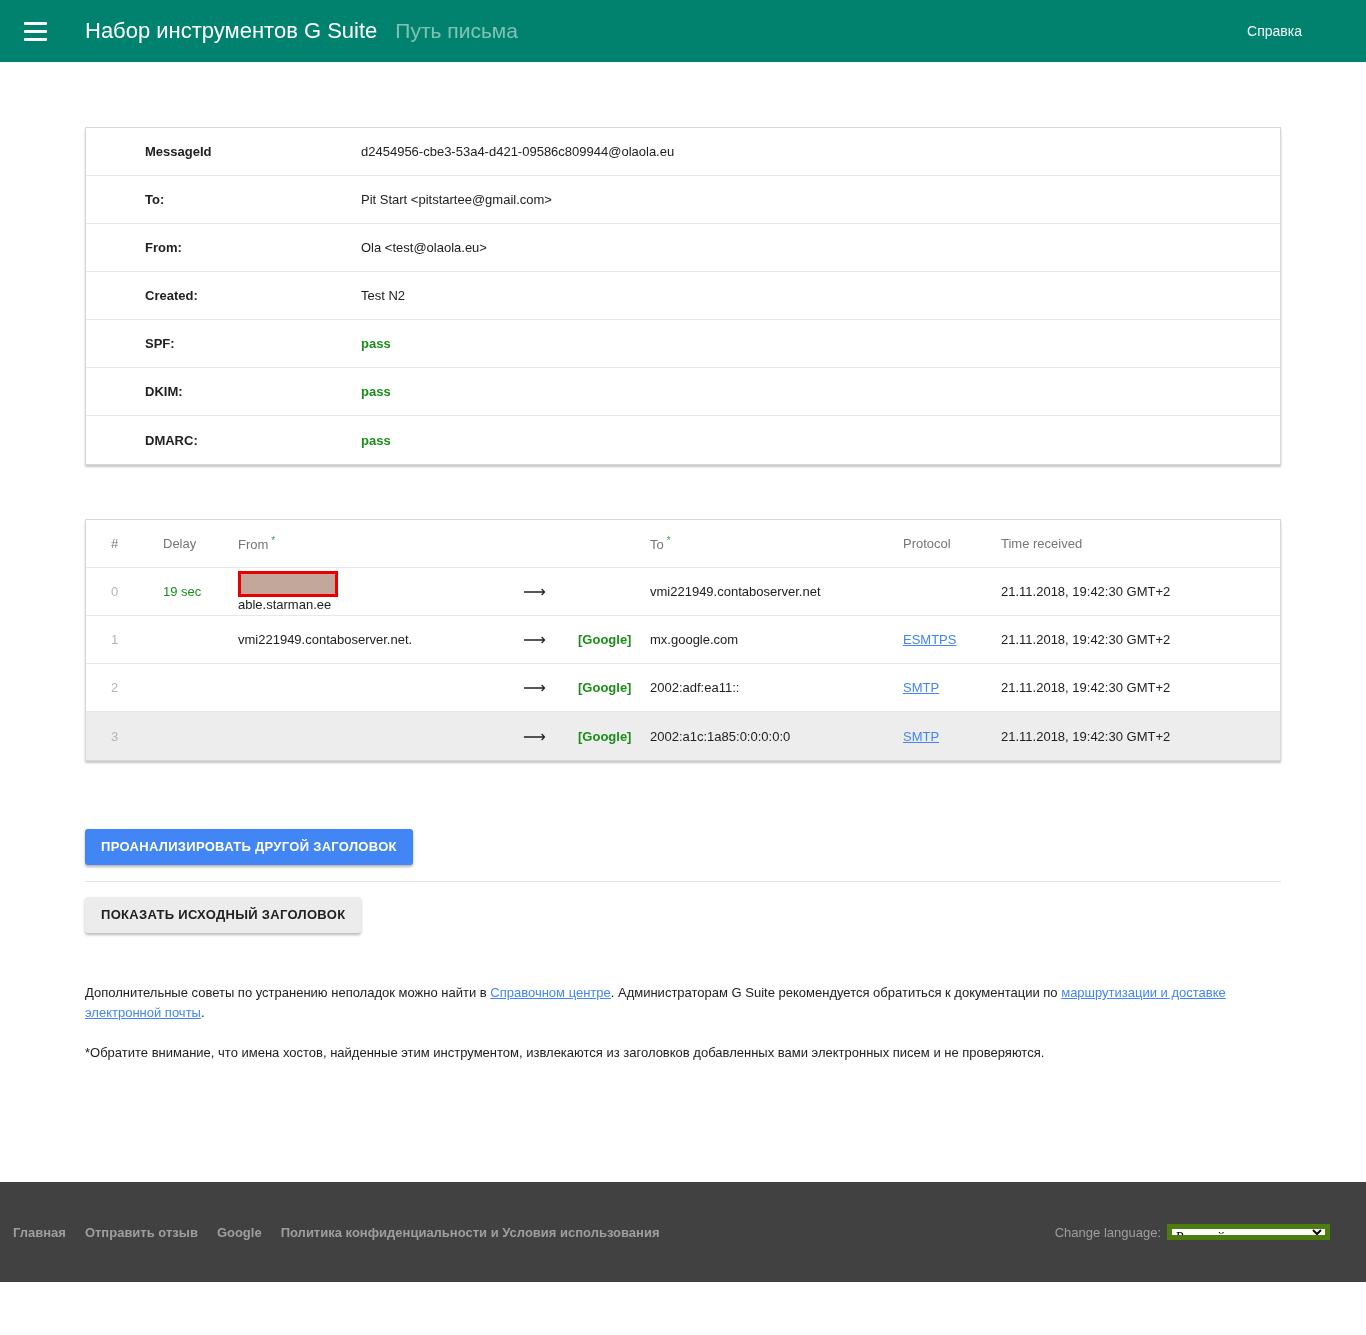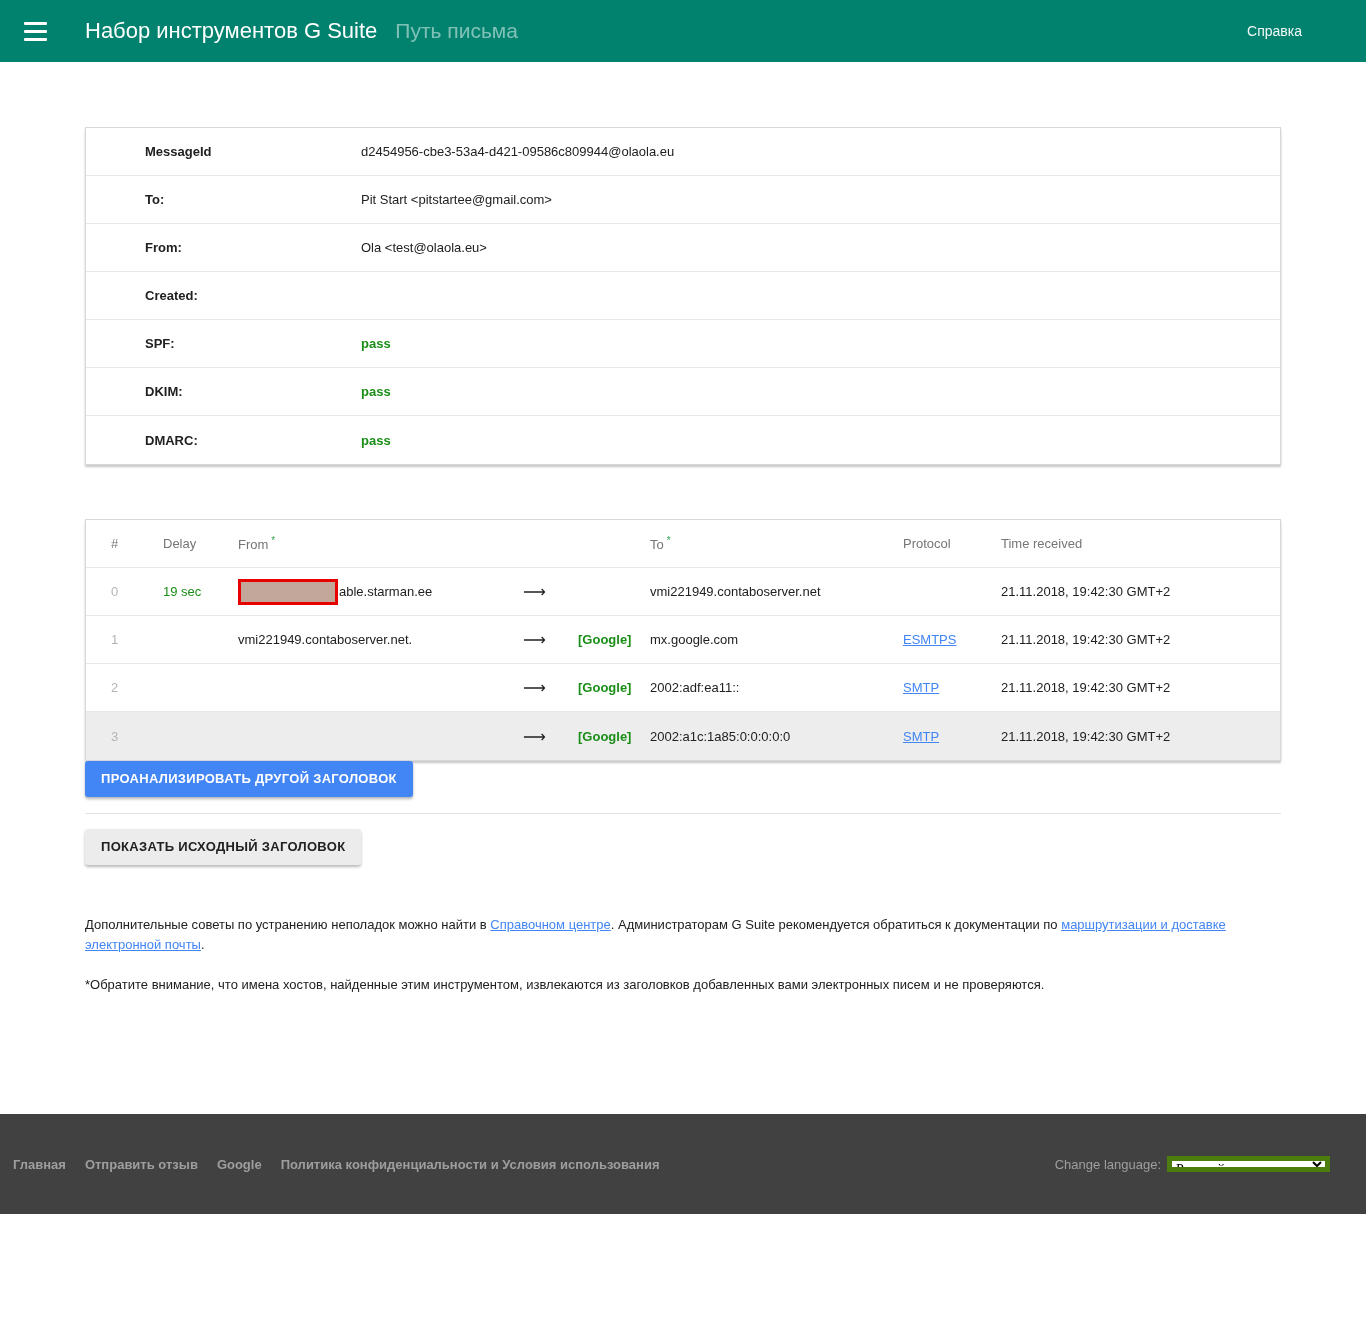--- a/index.html
+++ b/index.html
@@ -43,31 +43,31 @@
     align-items:center; height:48px; padding-left:25px;
     border-bottom:1px solid #e8e8e8;
   }
   .hrow:last-child { border-bottom:none; }
   .hrow-head { color:#757575; }
   .cell-num { color:#b5b5b5; }
   .asterisk { color:#34a853; font-size:10px; vertical-align:super; margin-left:3px; }
   .arrow-cell { font-size:16px; color:#212121; }
   .gtag { padding-right:16px; color:#1a8e17; font-weight:bold; }
   .plink { color:#4285f4; text-decoration:underline; cursor:pointer; }
-  .from-flex { display:flex; align-items:center; }
+  .from-flex { display:flex; align-items:flex-start;flex-direction:column; }
   .redaction {
     display:inline-block; width:100px; height:26px;
     background:#c4a79b; border:3px solid #e80000; margin-right:1px;
   }
 
   
   .btn { display:inline-block; height:36px; line-height:36px; padding:0 16px;
          font-size:13px; font-weight:bold; border:none; border-radius:3px;
          cursor:pointer; letter-spacing:0.3px; font-family:inherit; }
-  .btn-blue { background:#4285f4; color:#fff; box-shadow:0 2px 3px rgba(0,0,0,0.30); }
+  .btn-blue { margin-top:68px; background:#4285f4; color:#fff; box-shadow:0 2px 3px rgba(0,0,0,0.30); }
   .divider { border:none; border-top:1px solid #e3e3e3; margin-top:16px; }
   .btn-gray { margin-top:15px; background:#ececec; color:#212121; box-shadow:0 2px 3px rgba(0,0,0,0.28); }
   .note1 { margin-top:50px; font-size:13px; line-height:20px; }
   .txt-link { color:#4285f4; text-decoration:underline; cursor:pointer; }
   .note2 { margin-top:22px; font-size:13px; }
 
   
   .footer {
     margin-top:122px; height:100px; background:#414141;
     display:flex; align-items:center; padding:0 36px 0 13px;
@@ -101,20 +101,21 @@
     <div class="srow">
       <span class="lbl">To:</span>
       <span>Pit Start &lt;pitstartee@gmail.com&gt;</span>
     </div>
     <div class="srow">
       <span class="lbl">From:</span>
       <span>Ola &lt;test@olaola.eu&gt;</span>
     </div>
     <div class="srow">
       <span class="lbl">Created:</span>
+      <span>Test N2</span>
     </div>
     <div class="srow">
       <span class="lbl">SPF:</span>
       <span class="green bold">pass</span>
     </div>
     <div class="srow">
       <span class="lbl">DKIM:</span>
       <span class="green bold">pass</span>
     </div>
     <div class="srow">

